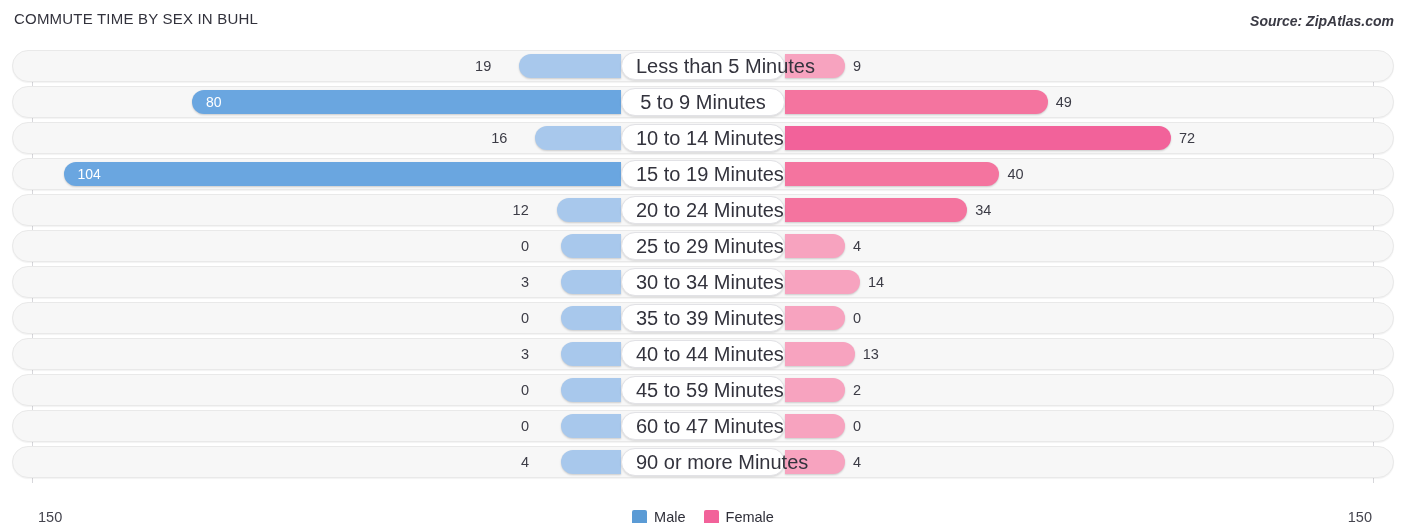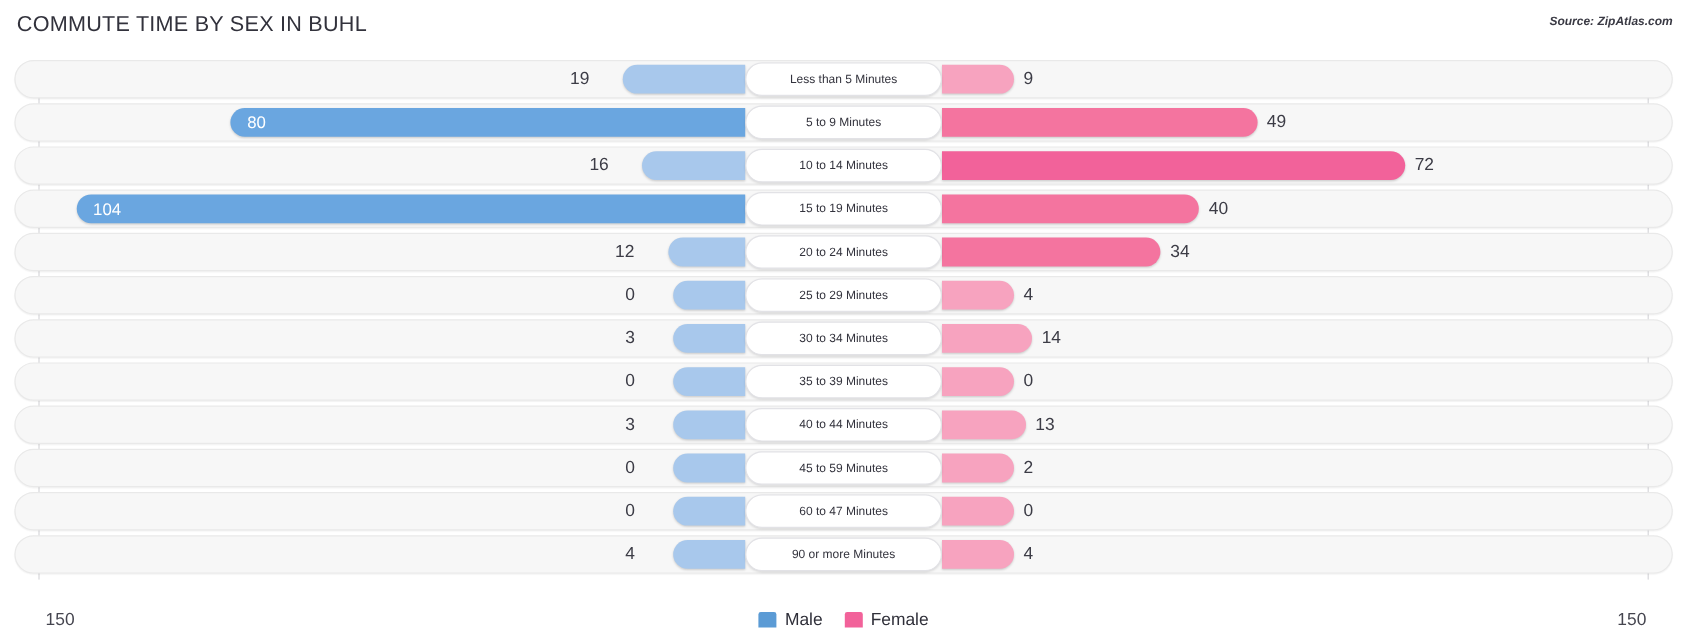--- a/index.html
+++ b/index.html
@@ -13,30 +13,30 @@
   #page {
     position: relative;
     width: 1406px; height: 523px;
     background: #ffffff;
   }
 
   
   .title {
     position: absolute;
     left: 14px; top: 10px;
-    font-size: 18px;
+    font-size: 15px;
     letter-spacing: .2px;
     color: #32323c;
     font-weight: 400;
     white-space: nowrap;
   }
   .source {
     position: absolute;
     right: 12px; top: 13px;
-    font-size: 10px;
+    font-size: 14px;
     font-style: italic;
     font-weight: 700;
     color: #3a3a44;
     white-space: nowrap;
   }
 
   
   .plot {
     position: absolute;
     left: 0; top: 50px;
@@ -105,21 +105,21 @@
   }
 
   .pill {
     position: absolute;
     top: 2px;
     height: 28px;
     line-height: 27px;
     background: #ffffff;
     border: 1px solid #e2e2e6;
     border-radius: 14px;
-    font-size: 10px;
+    font-size: 20px;
     color: #33333d;
     text-align: center;
     white-space: nowrap;
     padding: 0 14px;
     box-shadow: 0 1px 2px rgba(0,0,0,.12);
     z-index: 5;
   }
 
   
   .footer {

